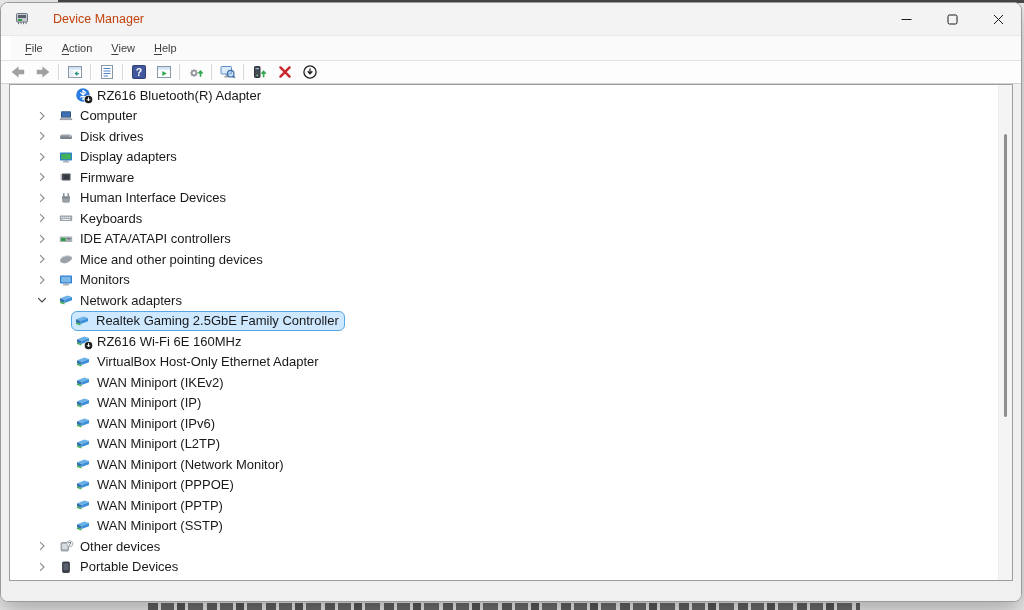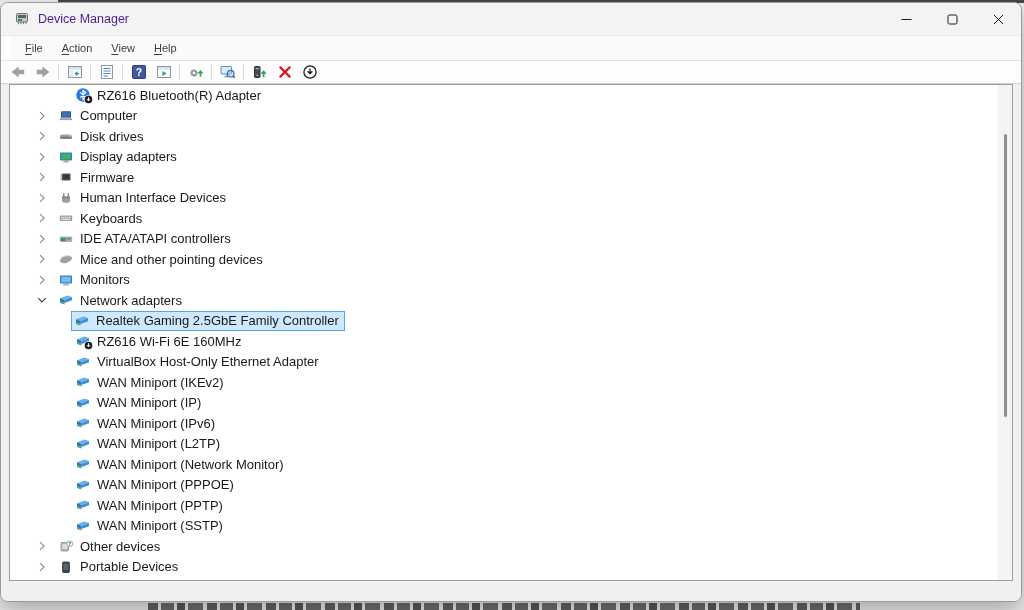--- a/index.html
+++ b/index.html
@@ -22,21 +22,21 @@
     position:absolute;top:2px;left:0;width:1022px;height:600px;
     background:#fff;border:1px solid #9b9b9b;border-radius:8px;
     box-shadow:0 10px 24px rgba(0,0,0,.28);
     overflow:hidden;box-sizing:border-box;
   }
 
   
   .titlebar{position:absolute;top:0;left:0;right:0;height:33px;background:#f3f3f3;
     border-bottom:1px solid #e8e8e8;display:flex;align-items:center;box-sizing:border-box;}
   .app-icon{margin-left:13px;width:16px;height:16px;}
-  .app-title{margin-left:8px;font-size:12.5px;color:#4c1d95;}
+  .app-title{margin-left:23px;font-size:12.5px;color:#c2410c;}
   .win-controls{position:absolute;right:0;top:0;height:32px;display:flex;}
   .wc-btn{width:46px;height:100%;display:flex;align-items:center;justify-content:center;
     background:transparent;border:none;padding:0;cursor:default;}
 
   
   .menubar{position:absolute;top:33px;left:10px;right:0;height:24px;background:#fafafa;
     display:flex;align-items:center;padding-left:6px;font-size:11px;color:#404040;box-sizing:border-box;}
   .menu-item{padding:2px 8px;margin-right:3px;}
   .menu-item .ul{text-decoration:underline;text-underline-offset:2px;}
 
@@ -54,21 +54,21 @@
   .rows{}
   .row{display:flex;align-items:center;height:20.5px;font-size:13px;color:#191919;white-space:nowrap;}
   .chev{width:14px;height:14px;margin-left:25px;display:flex;align-items:center;justify-content:center;flex:0 0 14px;}
   .row.l0 > .icon{margin-left:9px;}
   .row.l1 > .icon{margin-left:65px;}
   .icon{width:16px;height:16px;position:relative;flex:0 0 16px;}
   .icon svg{display:block;}
   .ovl{position:absolute;right:-2px;bottom:-1px;width:9px;height:9px;}
   .label{margin-left:6px;}
   .selbox{display:flex;align-items:center;background:#cde8ff;border:1px solid #58a6e0;
-    border-radius:0;padding:1px 5px 1px 2px;margin-left:61px;}
+    border-radius:6px;padding:1px 5px 1px 2px;margin-left:61px;}
   .selbox .icon{margin-left:0;}
 
   
   .scroll{position:absolute;top:0;right:0;width:13px;height:100%;background:#f4f4f4;border-left:1px solid #ececec;}
   .thumb{position:absolute;left:5px;width:3px;background:#8f8f8f;border-radius:2px;}
 </style>
 </head>
 <body>
 
 <div class="bg-top-edge"></div>

